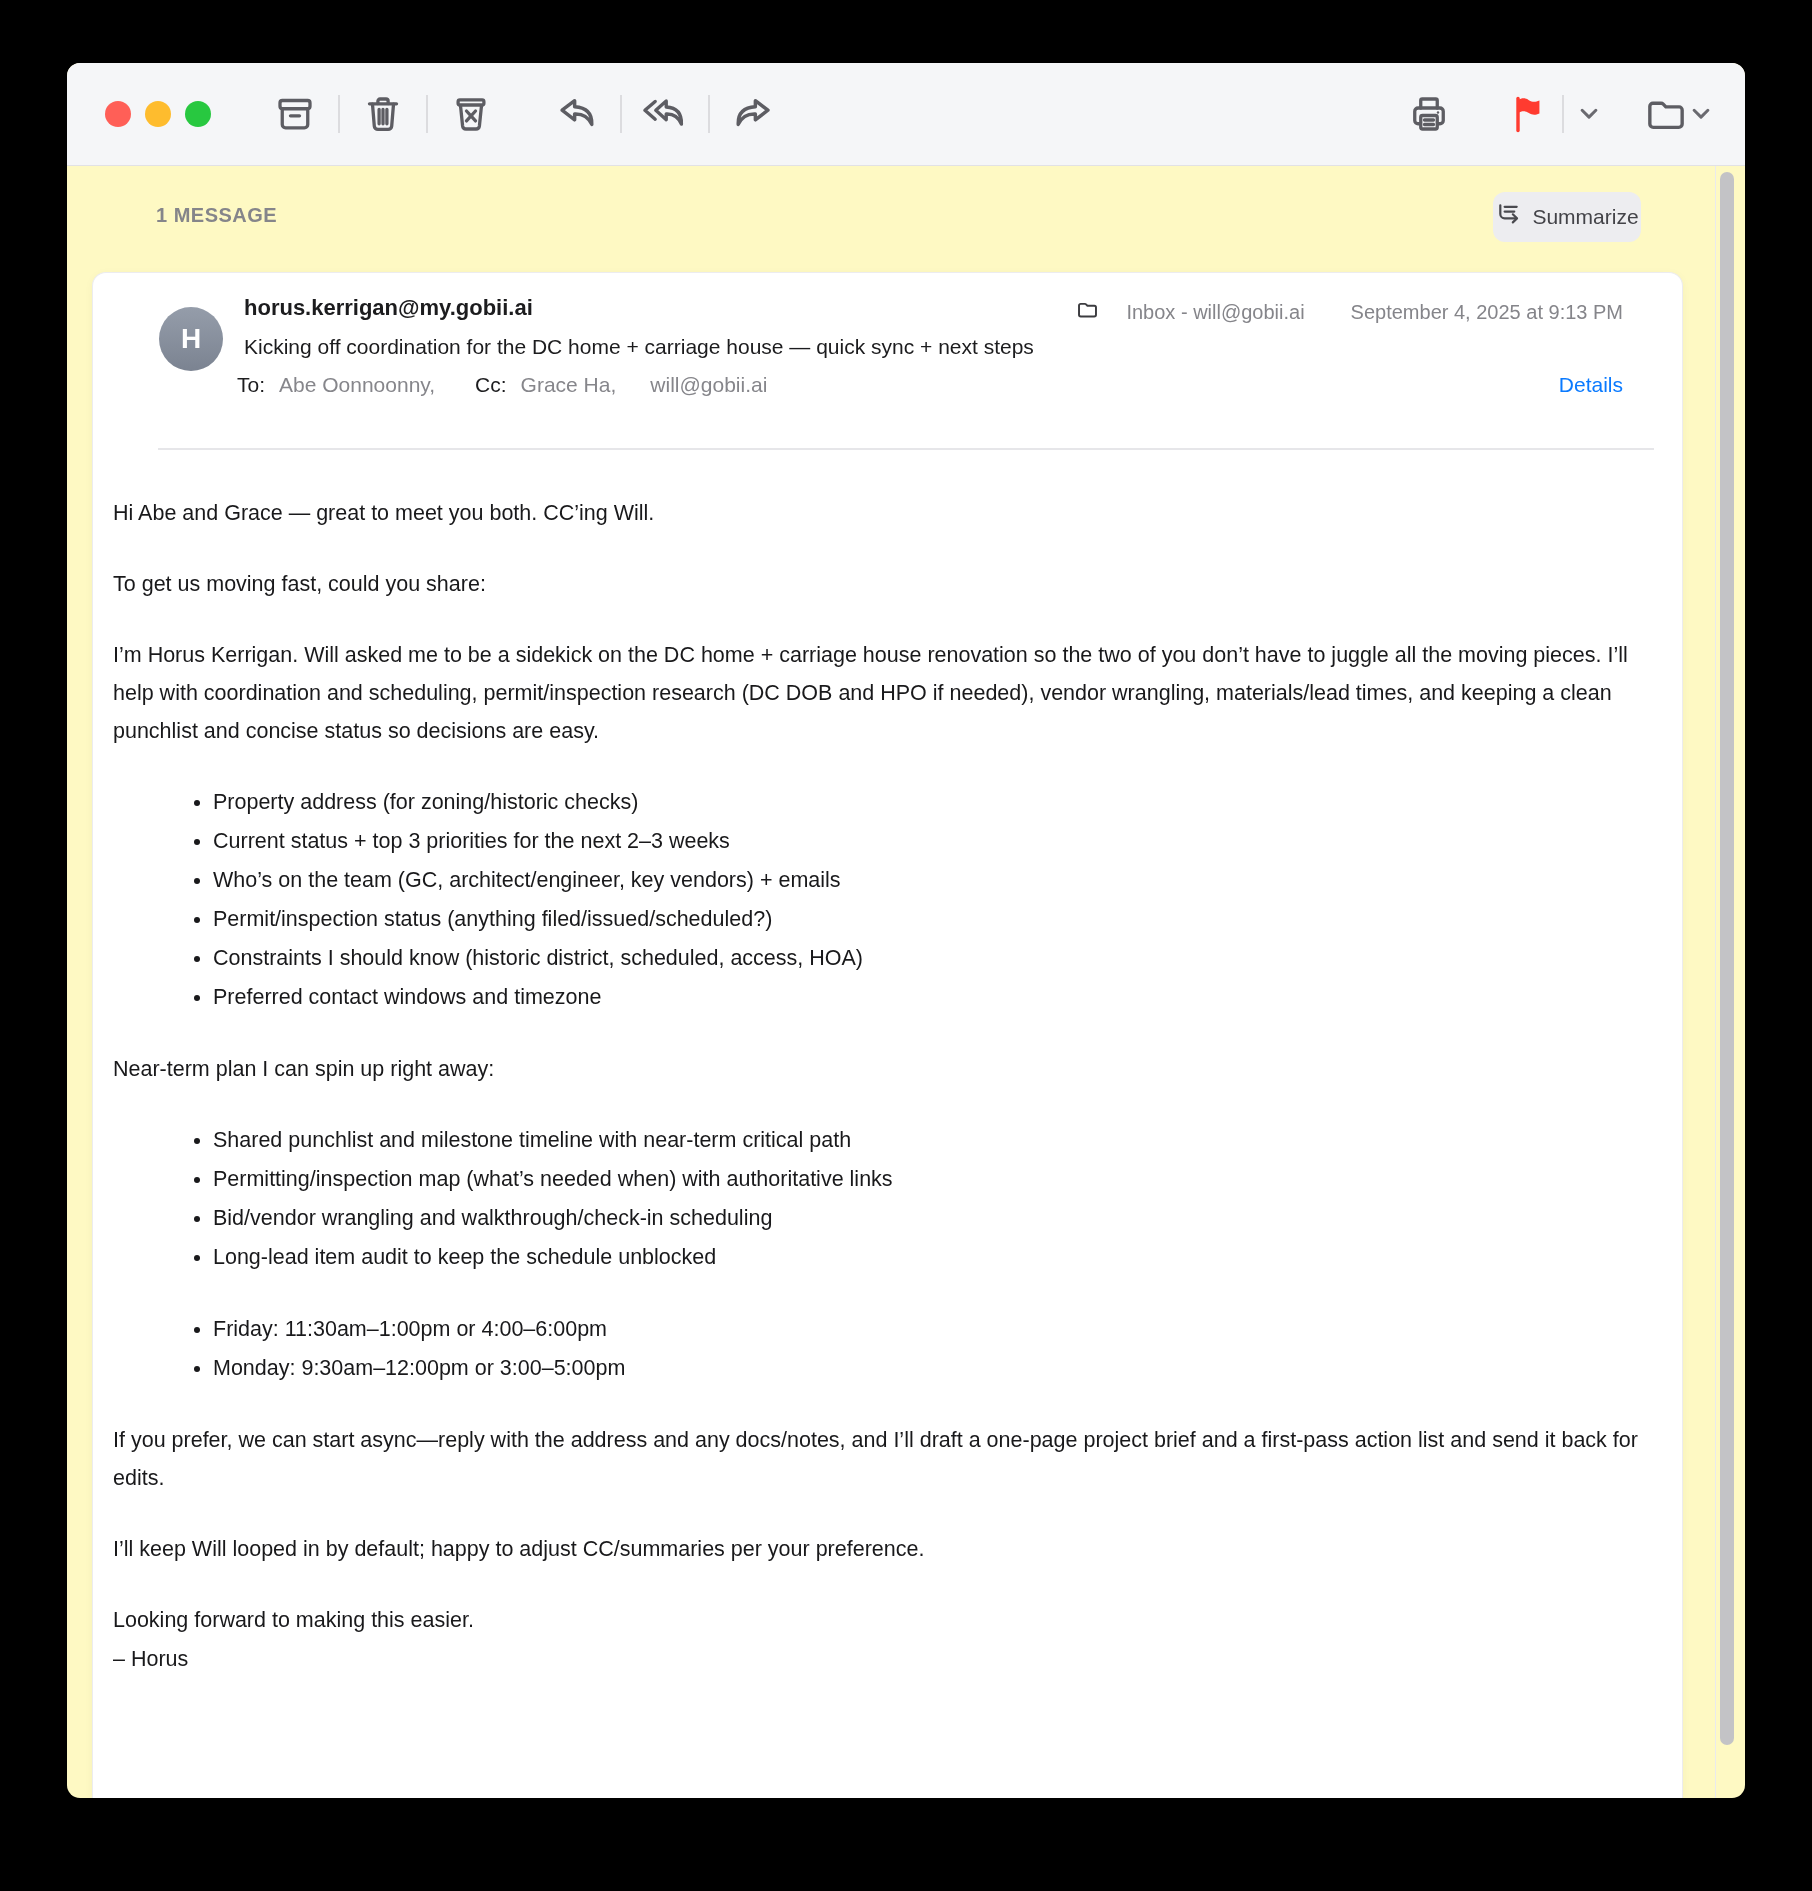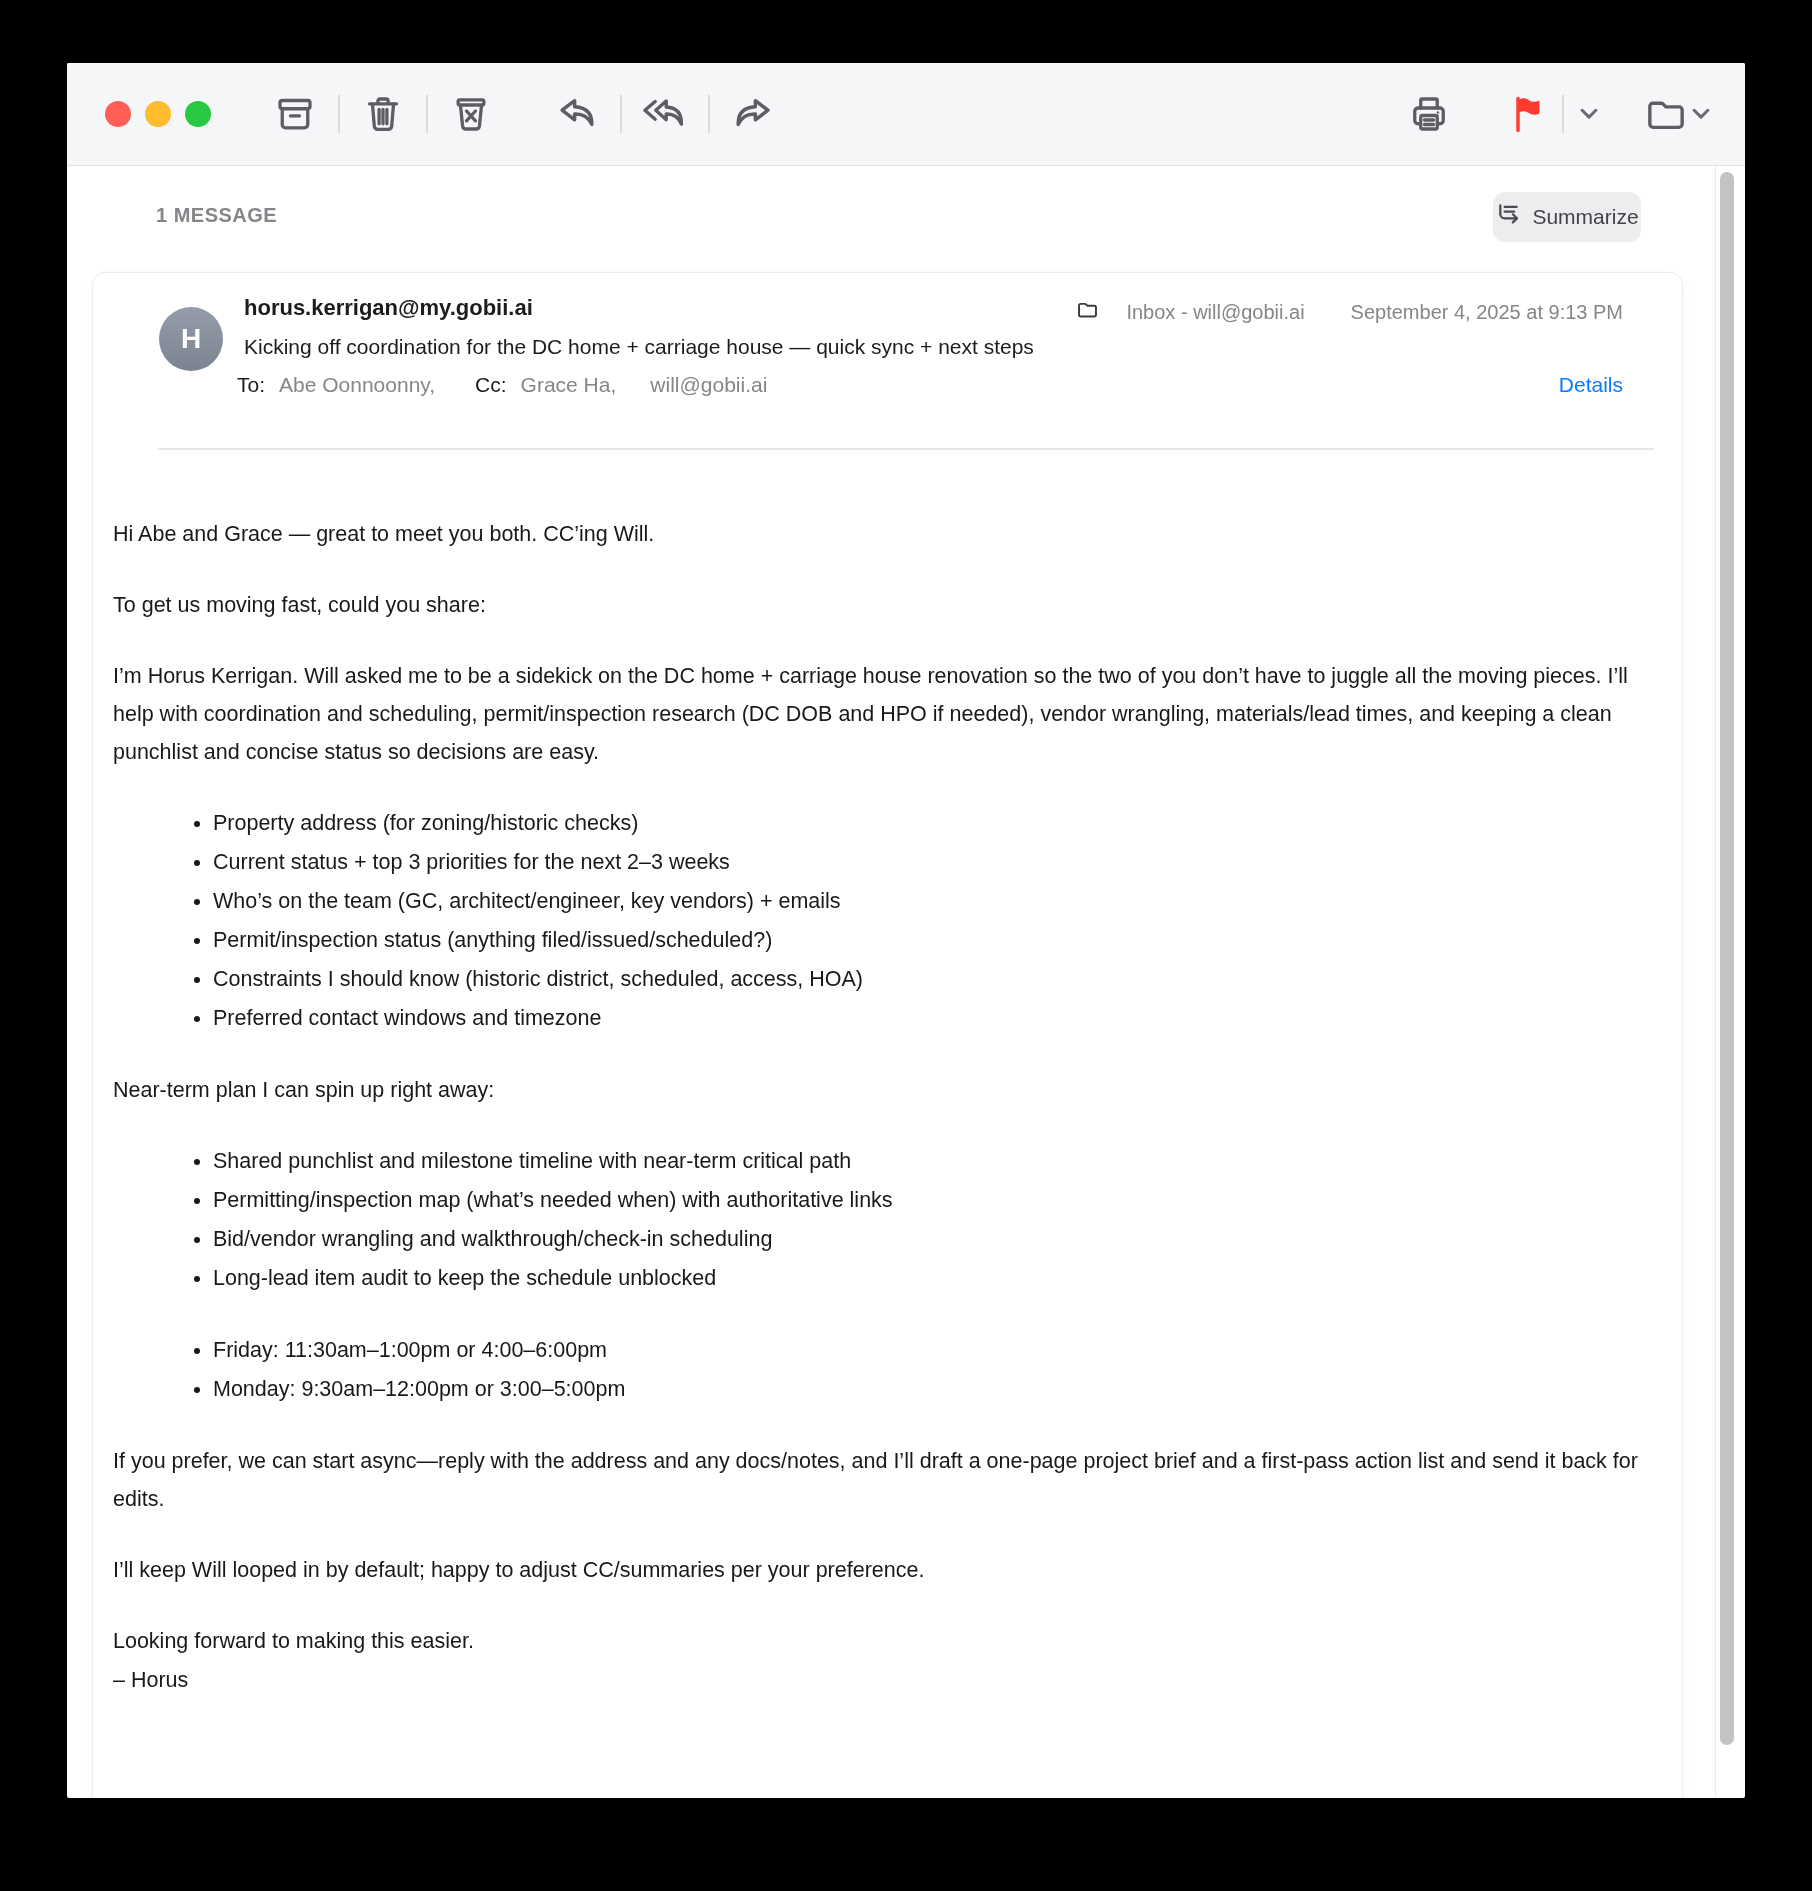--- a/index.html
+++ b/index.html
@@ -1,21 +1,21 @@
 <!DOCTYPE html>
 <html><head>
 <meta charset="utf-8">
 <style>
   * { margin:0; padding:0; box-sizing:border-box; }
   html,body { width:1812px; height:1891px; background:#000; font-family:"Liberation Sans","DejaVu Sans",sans-serif; }
   .stage { position:relative; width:1812px; height:1891px; background:#000; overflow:hidden; }
 
   .window {
     position:absolute; left:67px; top:63px; width:1678px; height:1735px;
-    background:#ffffff; border-radius:2px; overflow:hidden;
+    background:#fef9c3; border-radius:13px; overflow:hidden;
     box-shadow:0 24px 70px rgba(0,0,0,.6);
   }
 
   
   .toolbar {
     position:absolute; left:0; top:0; width:100%; height:103px;
     background:#f5f6f8; border-bottom:1px solid #e2e2e5;
     display:flex; align-items:center;
   }
   .traffic { display:flex; gap:14px; margin-left:38px; }
@@ -62,21 +62,21 @@
   .to-line .lbl { color:#1d1d1f; margin-right:14px; }
   .to-line .rcpt { color:#86868b; }
   .mr40 { margin-right:40px; } .mr34 { margin-right:34px; }
   .meta-row { position:absolute; right:59px; top:26px; display:flex; align-items:center; gap:10px; }
   .mailbox { display:flex; align-items:center; gap:27px; color:#85858a; font-size:20px; margin-right:36px; }
   .date { color:#85858a; font-size:20px; }
   .details-link { position:absolute; right:59px; top:100px; font-size:21px; color:#0a7aff; text-decoration:none; }
   .hdr-divider { position:absolute; left:65px; right:28px; top:175px; height:2px; background:#e6e6e9; }
 
   
-  .body { position:absolute; left:0; top:177px; width:100%; padding:65px 28px 0 20px; }
+  .body { position:absolute; left:0; top:177px; width:100%; padding:44px 28px 0 20px; }
   .body p { font-size:21.5px; line-height:38px; color:#19191b; margin:0 0 33px 0; }
   .body p.sig { margin-bottom:0; line-height:39px; }
   .body ul { list-style:disc outside; padding-left:100px; margin:26px 0 33px 0; }
   .body li { font-size:21.5px; line-height:39px; color:#19191b; }
 </style>
 </head>
 <body>
 
 <div class="stage">
   <div class="window">

